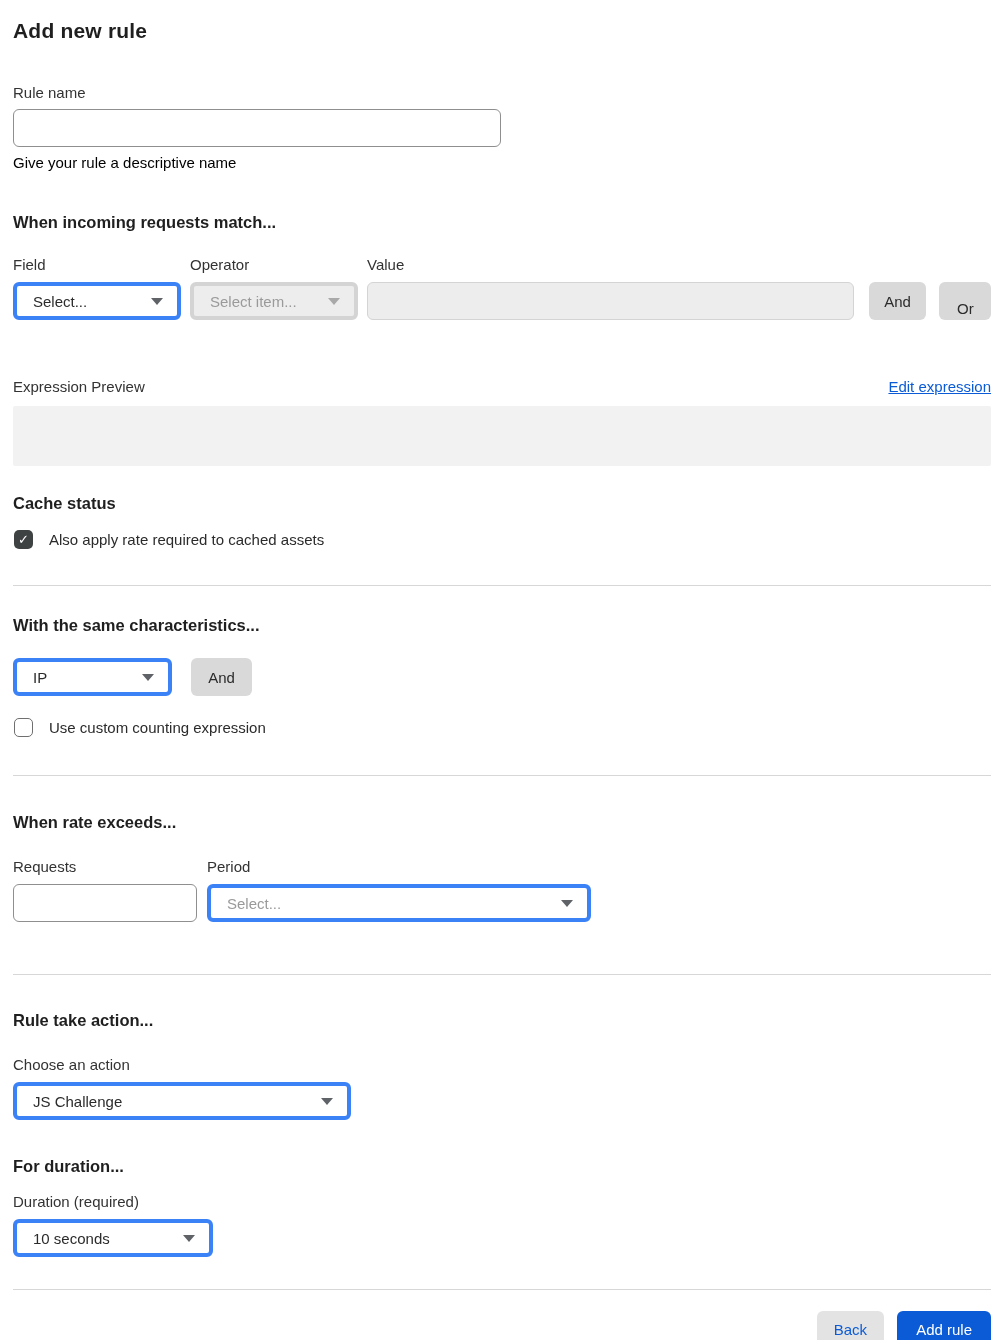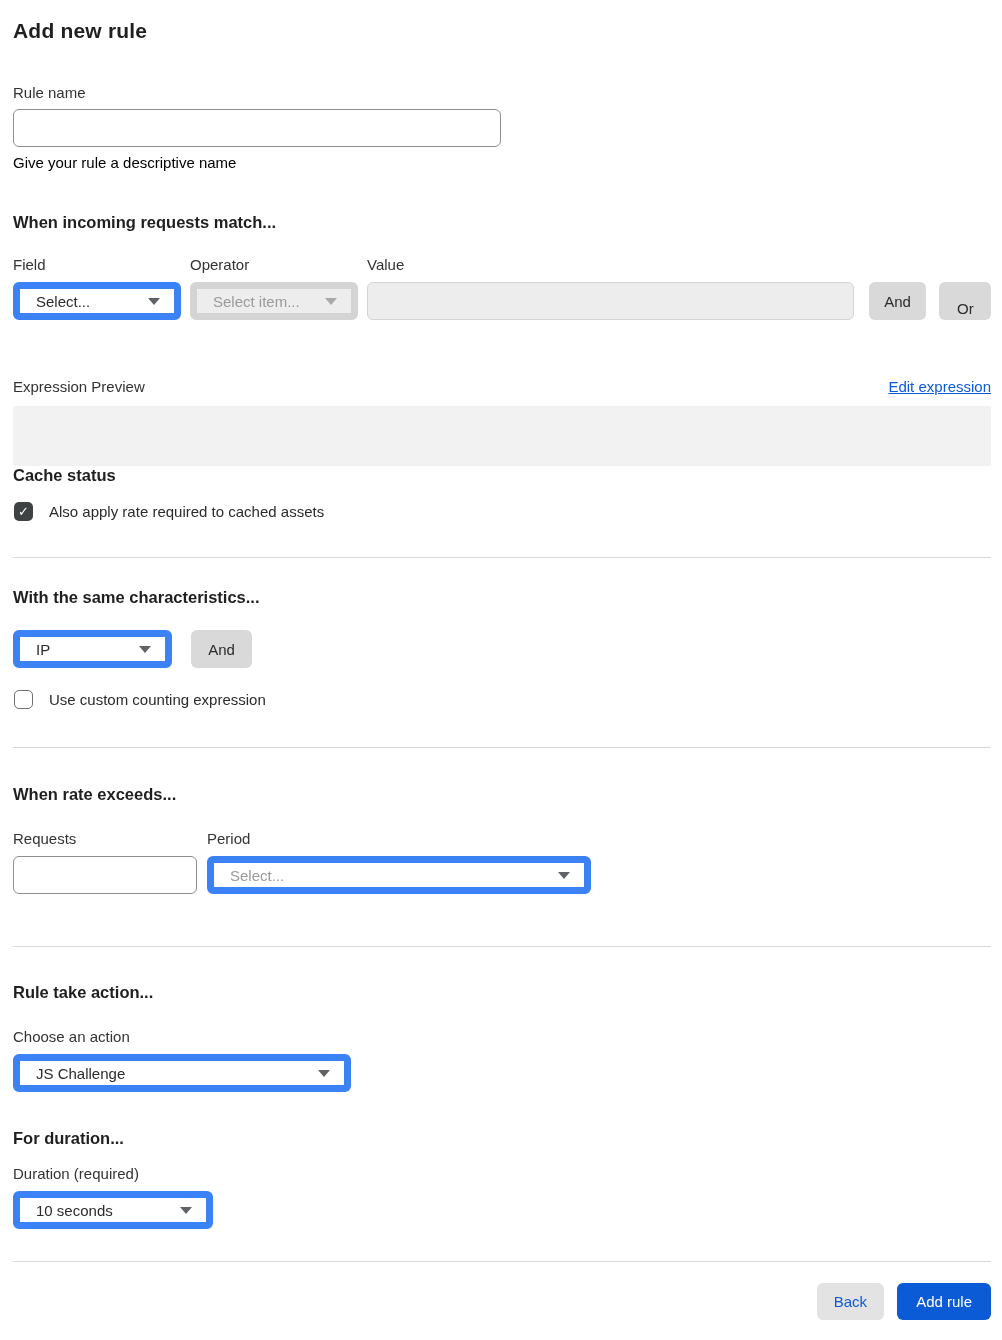--- a/index.html
+++ b/index.html
@@ -42,21 +42,21 @@
     width: 100%;
   }
   .text-input:disabled, .text-input.disabled {
     background: #ededed;
     border-color: #d4d4d4;
     color: #9a9a9a;
   }
 
   .select {
     height: 38px;
-    border: 7px solid #3b82f6;
+    border: 4px solid #3b82f6;
     border-radius: 6px;
     background: #fff;
     display: flex;
     align-items: center;
     justify-content: space-between;
     padding: 0 14px 0 16px;
     cursor: pointer;
     font-size: 15px;
     color: #2b2b2b;
   }
@@ -213,21 +213,21 @@
     <button class="gray-btn btn-and-1">And</button>
     <button class="gray-btn btn-or-1">Or</button>
   </div>
 
   <div class="expr-row">
     <div class="field-label">Expression Preview</div>
     <a class="link">Edit expression</a>
   </div>
   <div class="expr-box"></div>
 
-  <h2 class="section-heading" style="">Cache status</h2>
+  <h2 class="section-heading" style="margin-top:28px;">Cache status</h2>
   <div class="checkbox-row" style="margin-top:17px;">
     <span class="checkbox checked">
       <span>✓</span>
     </span>
     <span class="checkbox-label">Also apply rate required to cached assets</span>
   </div>
 
   <hr class="divider" style="margin-top:36px;">
 
   <h2 class="section-heading" style="margin-top:30px;">With the same characteristics...</h2>

